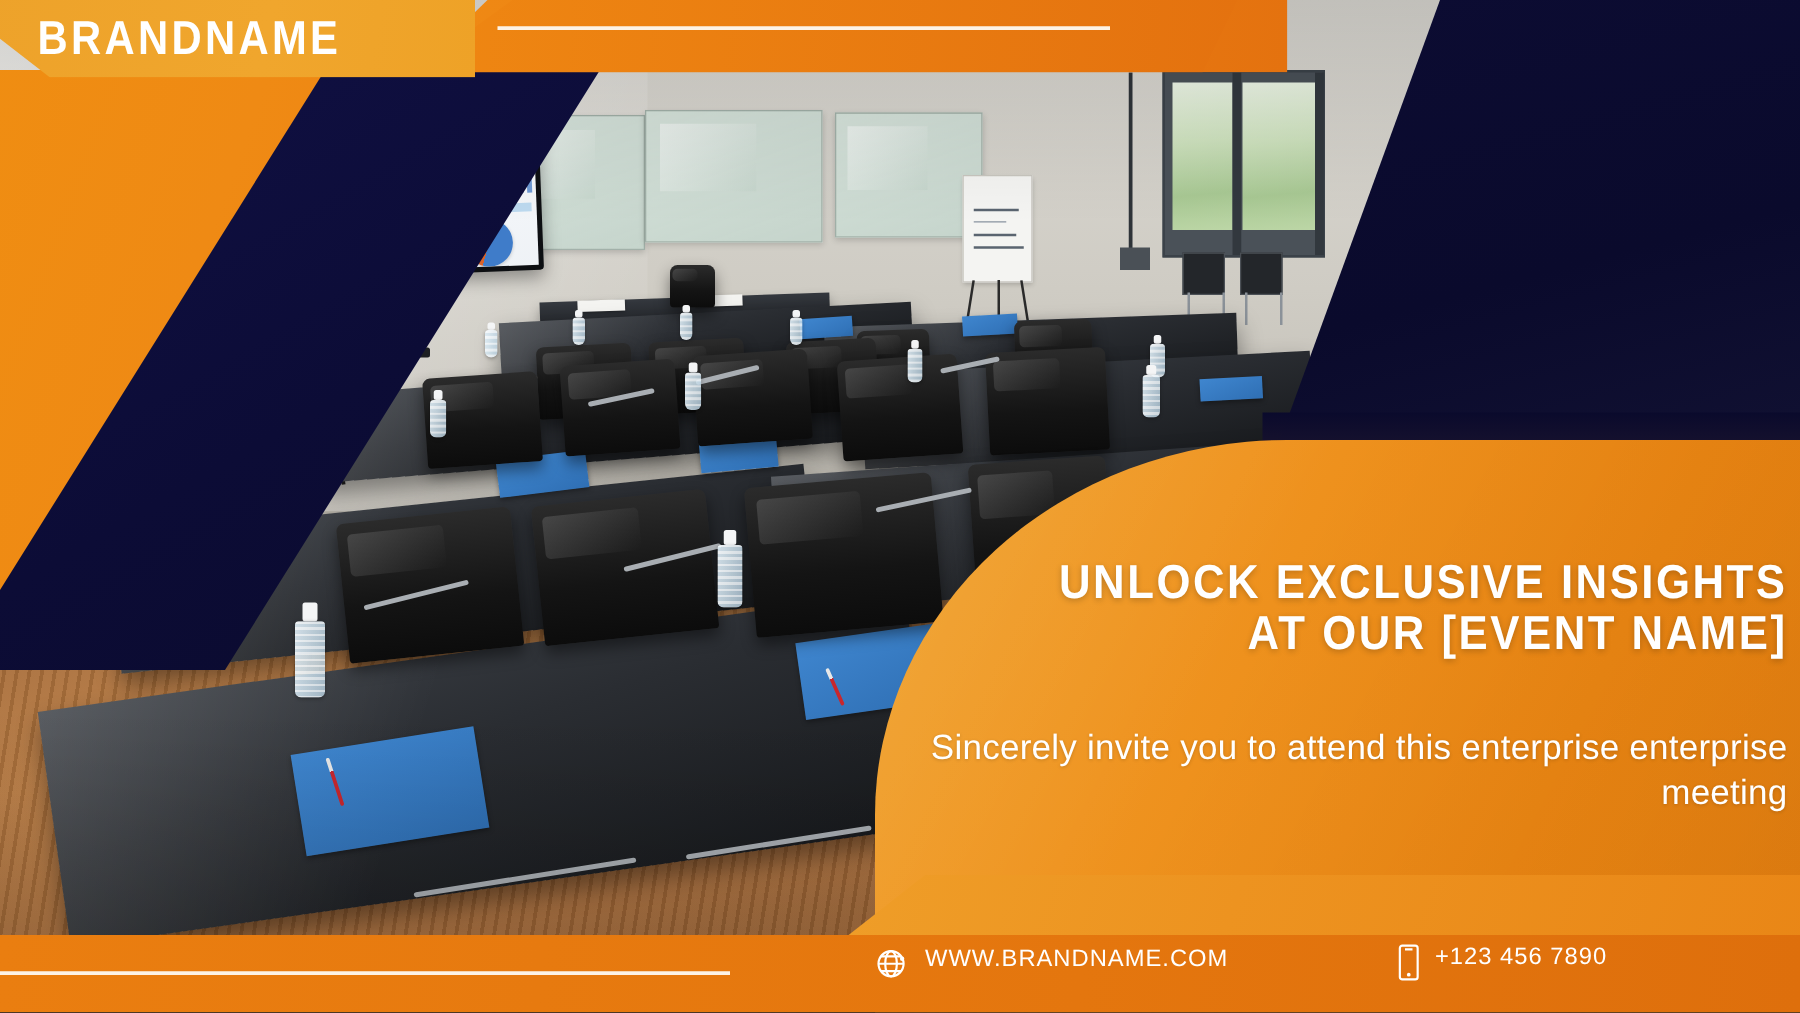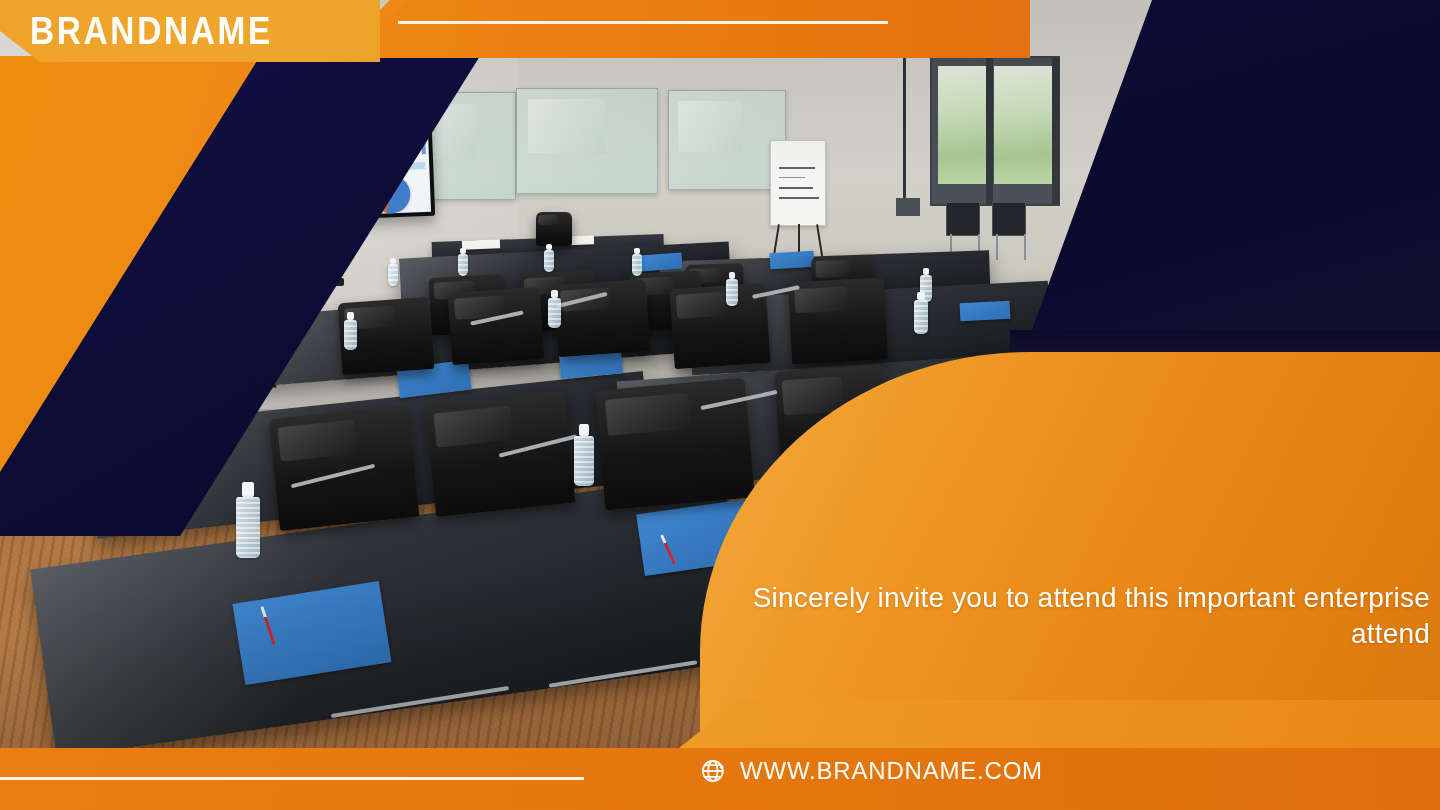--- a/index.html
+++ b/index.html
@@ -289,22 +289,22 @@
   .body-block {
     left:740px; top:580px; width:690px;
     text-align:right; color:#fff;
     font-size:28px; line-height:1.28; font-weight:300;
     letter-spacing:.2px;
     text-shadow:0 1px 3px rgba(0,0,0,.18);
   }
 
   
   .contact {
-    position:absolute; display:flex; align-items:center; gap:12px;
-    color:#fff; font-size:24px; letter-spacing:.8px;
+    position:absolute; display:flex; gap:12px;
+    color:#fff; font-size:19px; letter-spacing:.8px;
   }
   .contact-web  { left:700px; top:757px; }
   .contact-tel  { left:1118px; top:755px; }
   .ico { flex:0 0 auto; display:block; }
 </style>
 </head>
 <body>
 
 <div id="poster">
 
@@ -525,29 +525,41 @@
 
   <div class="ov bottom-lighter"></div>
   <div class="ov bottom-bar"></div>
   <div class="ov bottom-rule"></div>
 
   <div class="ov brand-tab">
     <span class="brand-text">BRANDNAME</span>
   </div>
 
 
-
-  <div class="ov body-block">Sincerely invite you to attend this important enterprise attend</div>
+  <div class="ov sub-block">
+    <span class="sub-line">UNLOCK EXCLUSIVE INSIGHTS</span>
+    <span class="sub-line">AT OUR  [EVENT NAME]</span>
+  </div>
+
+  <div class="ov body-block">Sincerely invite you to attend this enterprise enterprise meeting</div>
 
   <div class="contact contact-web">
     <svg class="ico" width="28" height="28" viewBox="0 0 24 24" fill="none" stroke="#ffffff" stroke-width="1.5">
       <circle cx="11" cy="12" r="8.6"></circle>
       <ellipse cx="11" cy="12" rx="4" ry="8.6"></ellipse>
       <line x1="2.4" y1="12" x2="19.6" y2="12"></line>
       <line x1="4" y1="7" x2="18" y2="7"></line>
       <line x1="4" y1="17" x2="18" y2="17"></line>
       <circle cx="18.6" cy="8.6" r="1.5" fill="#ffffff" stroke="none"></circle>
     </svg>
     <span>WWW.BRANDNAME.COM</span>
   </div>
 
+  <div class="contact contact-tel">
+    <svg class="ico" width="18" height="30" viewBox="0 0 14 24" fill="none" stroke="#ffffff" stroke-width="1.4">
+      <rect x="1.3" y="1.2" width="11.4" height="21.6" rx="1.6"></rect>
+      <line x1="4.6" y1="3.6" x2="9.4" y2="3.6"></line>
+      <circle cx="7" cy="19.8" r="1.2" fill="#ffffff" stroke="none"></circle>
+    </svg>
+    <span>+123 456 7890</span>
+  </div>
 
 </div>
 
 </body></html>

